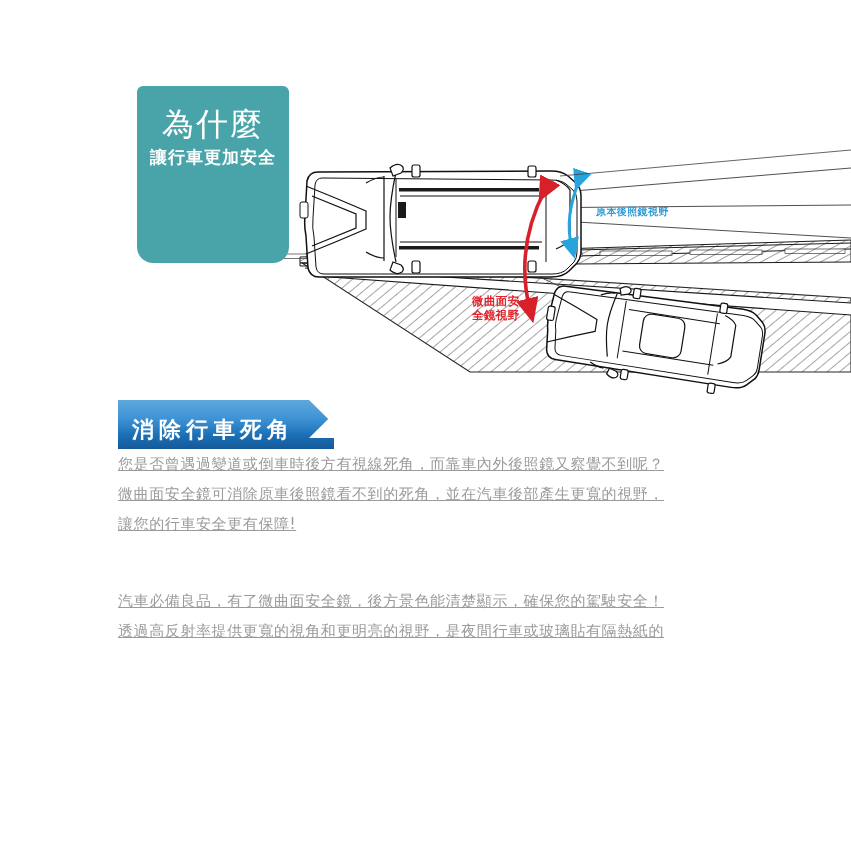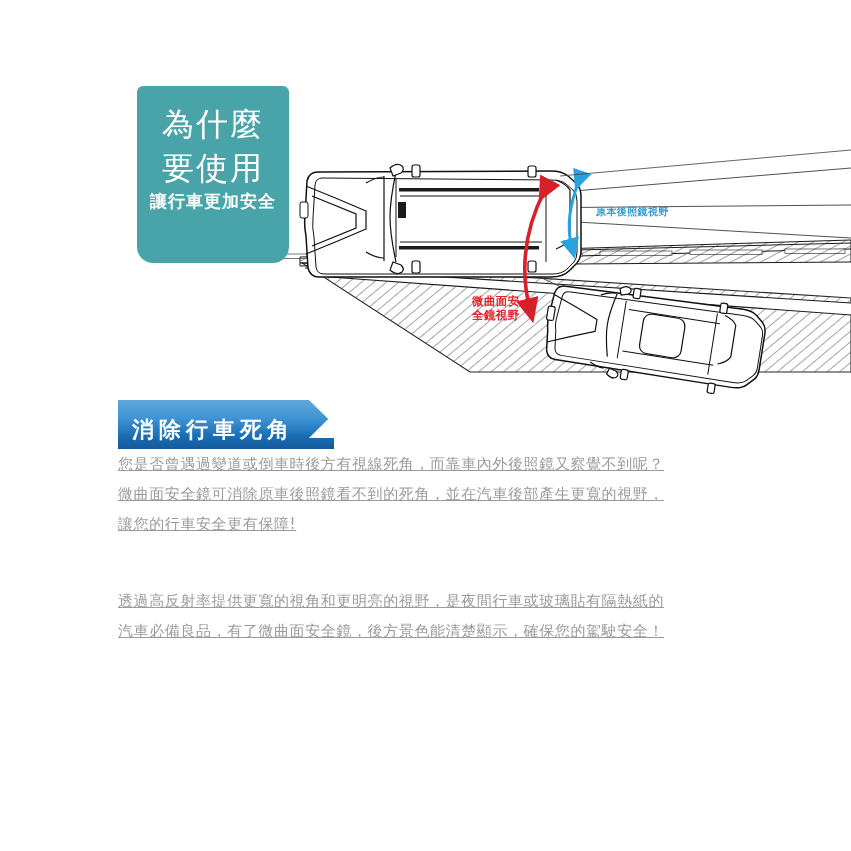--- a/index.html
+++ b/index.html
@@ -292,21 +292,20 @@
 
       <path d="M579,180 C570,205 566,225 572,248" stroke="#29a3dd" stroke-width="3" fill="none" marker-start="url(#arrBlue)" marker-end="url(#arrBlue)" stroke-linecap="round"></path>
 
       <g stroke="#3c3c3c" stroke-width="0.8" fill="none">
         <line x1="560" y1="176" x2="851" y2="150"></line>
       </g>
     </svg>
 
     <div class="teal-badge">
       <div class="teal-line">為什麼</div>
-      <div class="teal-line">要使用</div>
       <div class="teal-sub">讓行車更加安全</div>
     </div>
 
     <div class="label-blue">原本後照鏡視野</div>
     <div class="label-red">
       <div>微曲面安</div>
       <div>全鏡視野</div>
     </div>
   </div>
 
@@ -320,22 +319,22 @@
         <p>您是否曾遇過變道或倒車時後方有視線死角，而靠車內外後照鏡又察覺不到呢？</p>
         <p>微曲面安全鏡可消除原車後照鏡看不到的死角，並在汽車後部產生更寬的視野，</p>
         <p>讓您的行車安全更有保障!</p>
       </div>
     </div>
 
     <div class="sp-1"></div>
 
     <div class="feature">
       <div class="feature-body">
+        <p>汽車必備良品，有了微曲面安全鏡，後方景色能清楚顯示，確保您的駕駛安全！</p>
         <p>透過高反射率提供更寬的視角和更明亮的視野，是夜間行車或玻璃貼有隔熱紙的</p>
-        <p>汽車必備良品，有了微曲面安全鏡，後方景色能清楚顯示，確保您的駕駛安全！</p>
       </div>
     </div>
 
     <div class="sp-2"></div>
 
     <div class="feature">
       <div class="ribbon-wrap">
         <span class="ribbon">防眩光不傷眼</span>
       </div>
     </div>

